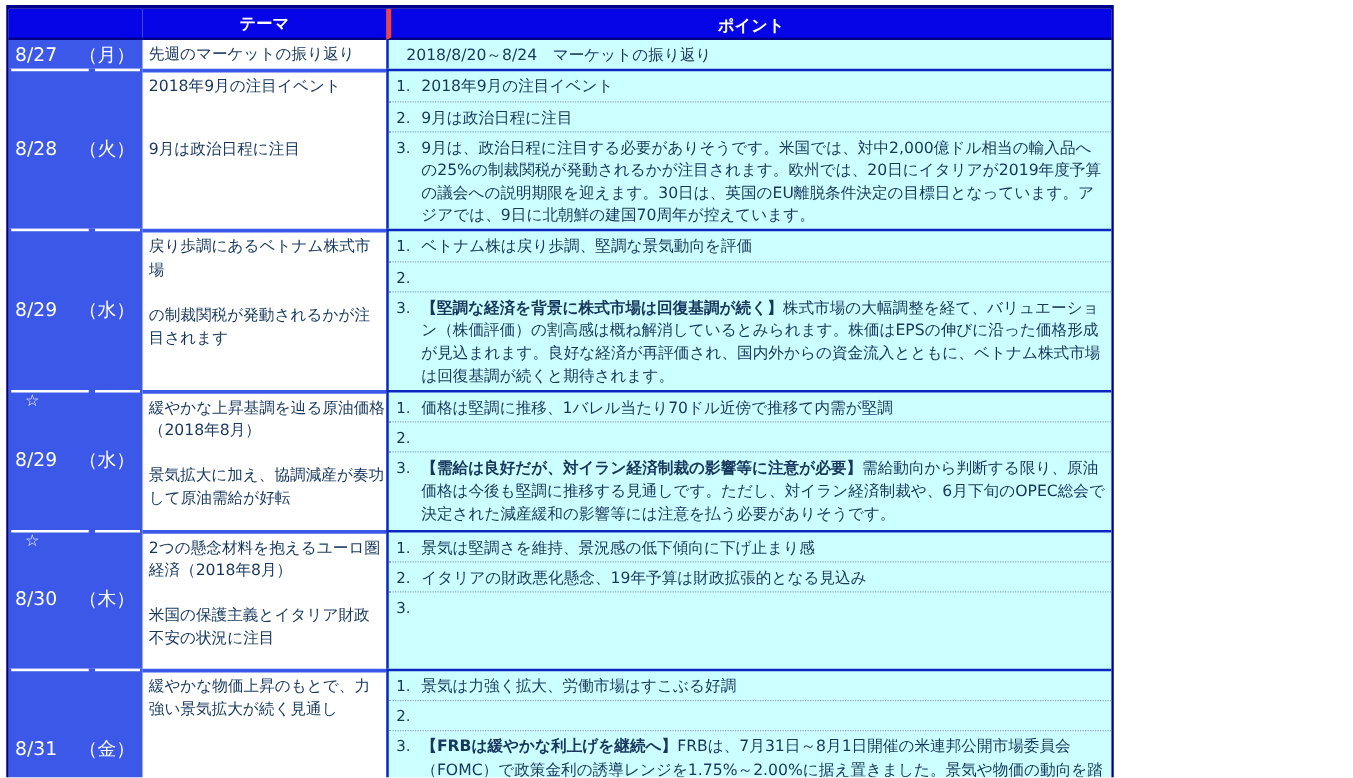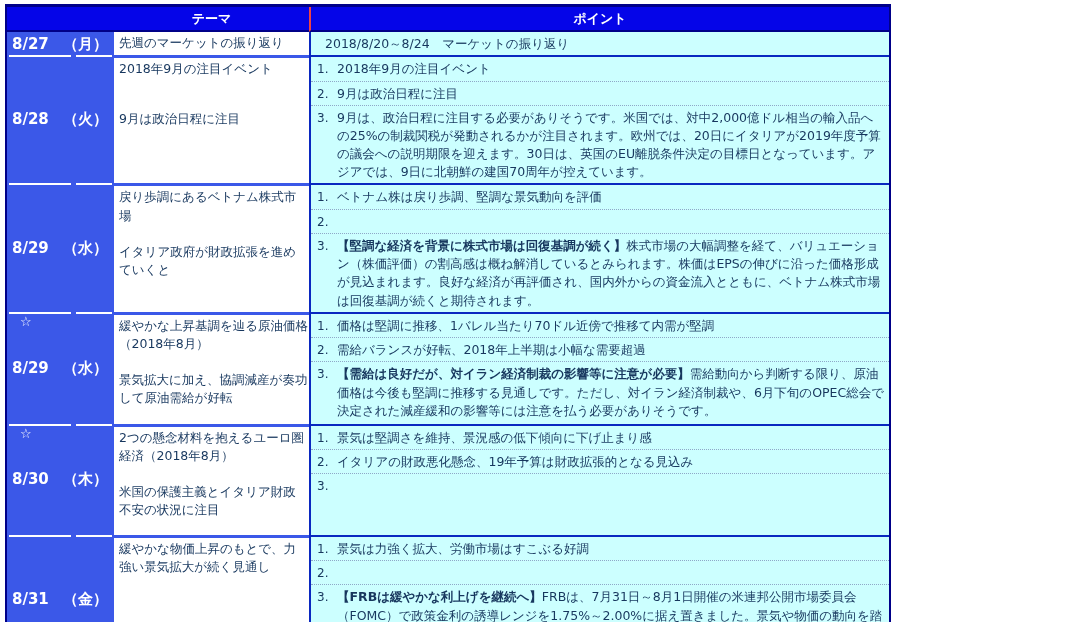--- a/index.html
+++ b/index.html
@@ -15,28 +15,28 @@
     border:2px solid #000088;border-top-width:3px;border-bottom-width:3px;
     background:#ffffff;
   }
   .row{display:contents;}
   
   .hc{
     background:#0505e8;color:#ffffff;font-weight:bold;font-size:13px;
     display:flex;align-items:center;justify-content:center;
     border-bottom:2px solid #000088;
   }
-  .hc.points{border-left:2px solid #ef4444;}
+  .hc.points{border-left:4px solid #ef4444;align-items:flex-end;}
   
   .c-date{
     background:#3b58e8;position:relative;
     display:flex;flex-direction:column;justify-content:center;
   }
   .dateline{display:flex;justify-content:space-between;align-items:center;
-    padding:0 6px 0 5px;color:#ffffff;font-weight:bold;font-size:15px;line-height:1.2;text-align:right;}
+    padding:0 6px 0 5px;color:#ffffff;font-weight:normal;font-size:15px;line-height:1.2;text-align:right;}
   .star{position:absolute;top:3px;left:13px;color:#ffffff;font-size:13px;line-height:1;}
   .dateseg{position:absolute;top:0;left:2px;right:2px;display:flex;gap:5px;}
   .dateseg span{height:2px;background:#ffffff;display:block;}
   .dateseg .s1{flex:0 0 62px;}
   .dateseg .s2{flex:1;}
   
   .c-theme{
     background:#ffffff;color:#17375e;font-size:12.5px;line-height:1.45;
     padding:2px 1px 2px 5px;
   }
@@ -126,21 +126,21 @@
             <span class="s1"></span>
             <span class="s2"></span>
           </div>
         <div class="dateline">
           <span>8/29</span>
           <span>（水）</span>
         </div>
       </div>
       <div class="c-theme">
         <div class="t">戻り歩調にあるベトナム株式市場</div>
-        <div class="t">イタリア政府が財政拡張を進めていくと</div>
+        <div class="t">の制裁関税が発動されるかが注目されます</div>
       </div>
       <div class="c-points">
         <div class="pt">
           <span class="num">1.</span>
           <span class="ptxt">ベトナム株は戻り歩調、堅調な景気動向を評価</span>
         </div>
         <div class="pt">
           <span class="num">2.</span>
         </div>
         <div class="pt">
@@ -166,21 +166,20 @@
         <div class="t">緩やかな上昇基調を辿る原油価格（2018年8月）</div>
         <div class="t">景気拡大に加え、協調減産が奏功して原油需給が好転</div>
       </div>
       <div class="c-points">
         <div class="pt">
           <span class="num">1.</span>
           <span class="ptxt">価格は堅調に推移、1バレル当たり70ドル近傍で推移て内需が堅調</span>
         </div>
         <div class="pt">
           <span class="num">2.</span>
-          <span class="ptxt">需給バランスが好転、2018年上半期は小幅な需要超過</span>
         </div>
         <div class="pt">
           <span class="num">3.</span>
           <span class="ptxt"><b>【需給は良好だが、対イラン経済制裁の影響等に注意が必要】</b><span>需給動向から判断する限り、原油価格は今後も堅調に推移する見通しです。ただし、対イラン経済制裁や、6月下旬のOPEC総会で決定された減産緩和の影響等には注意を払う必要がありそうです。</span></span>
         </div>
       </div>
     </div>
 
     <div class="row rb">
       <div class="c-date">

